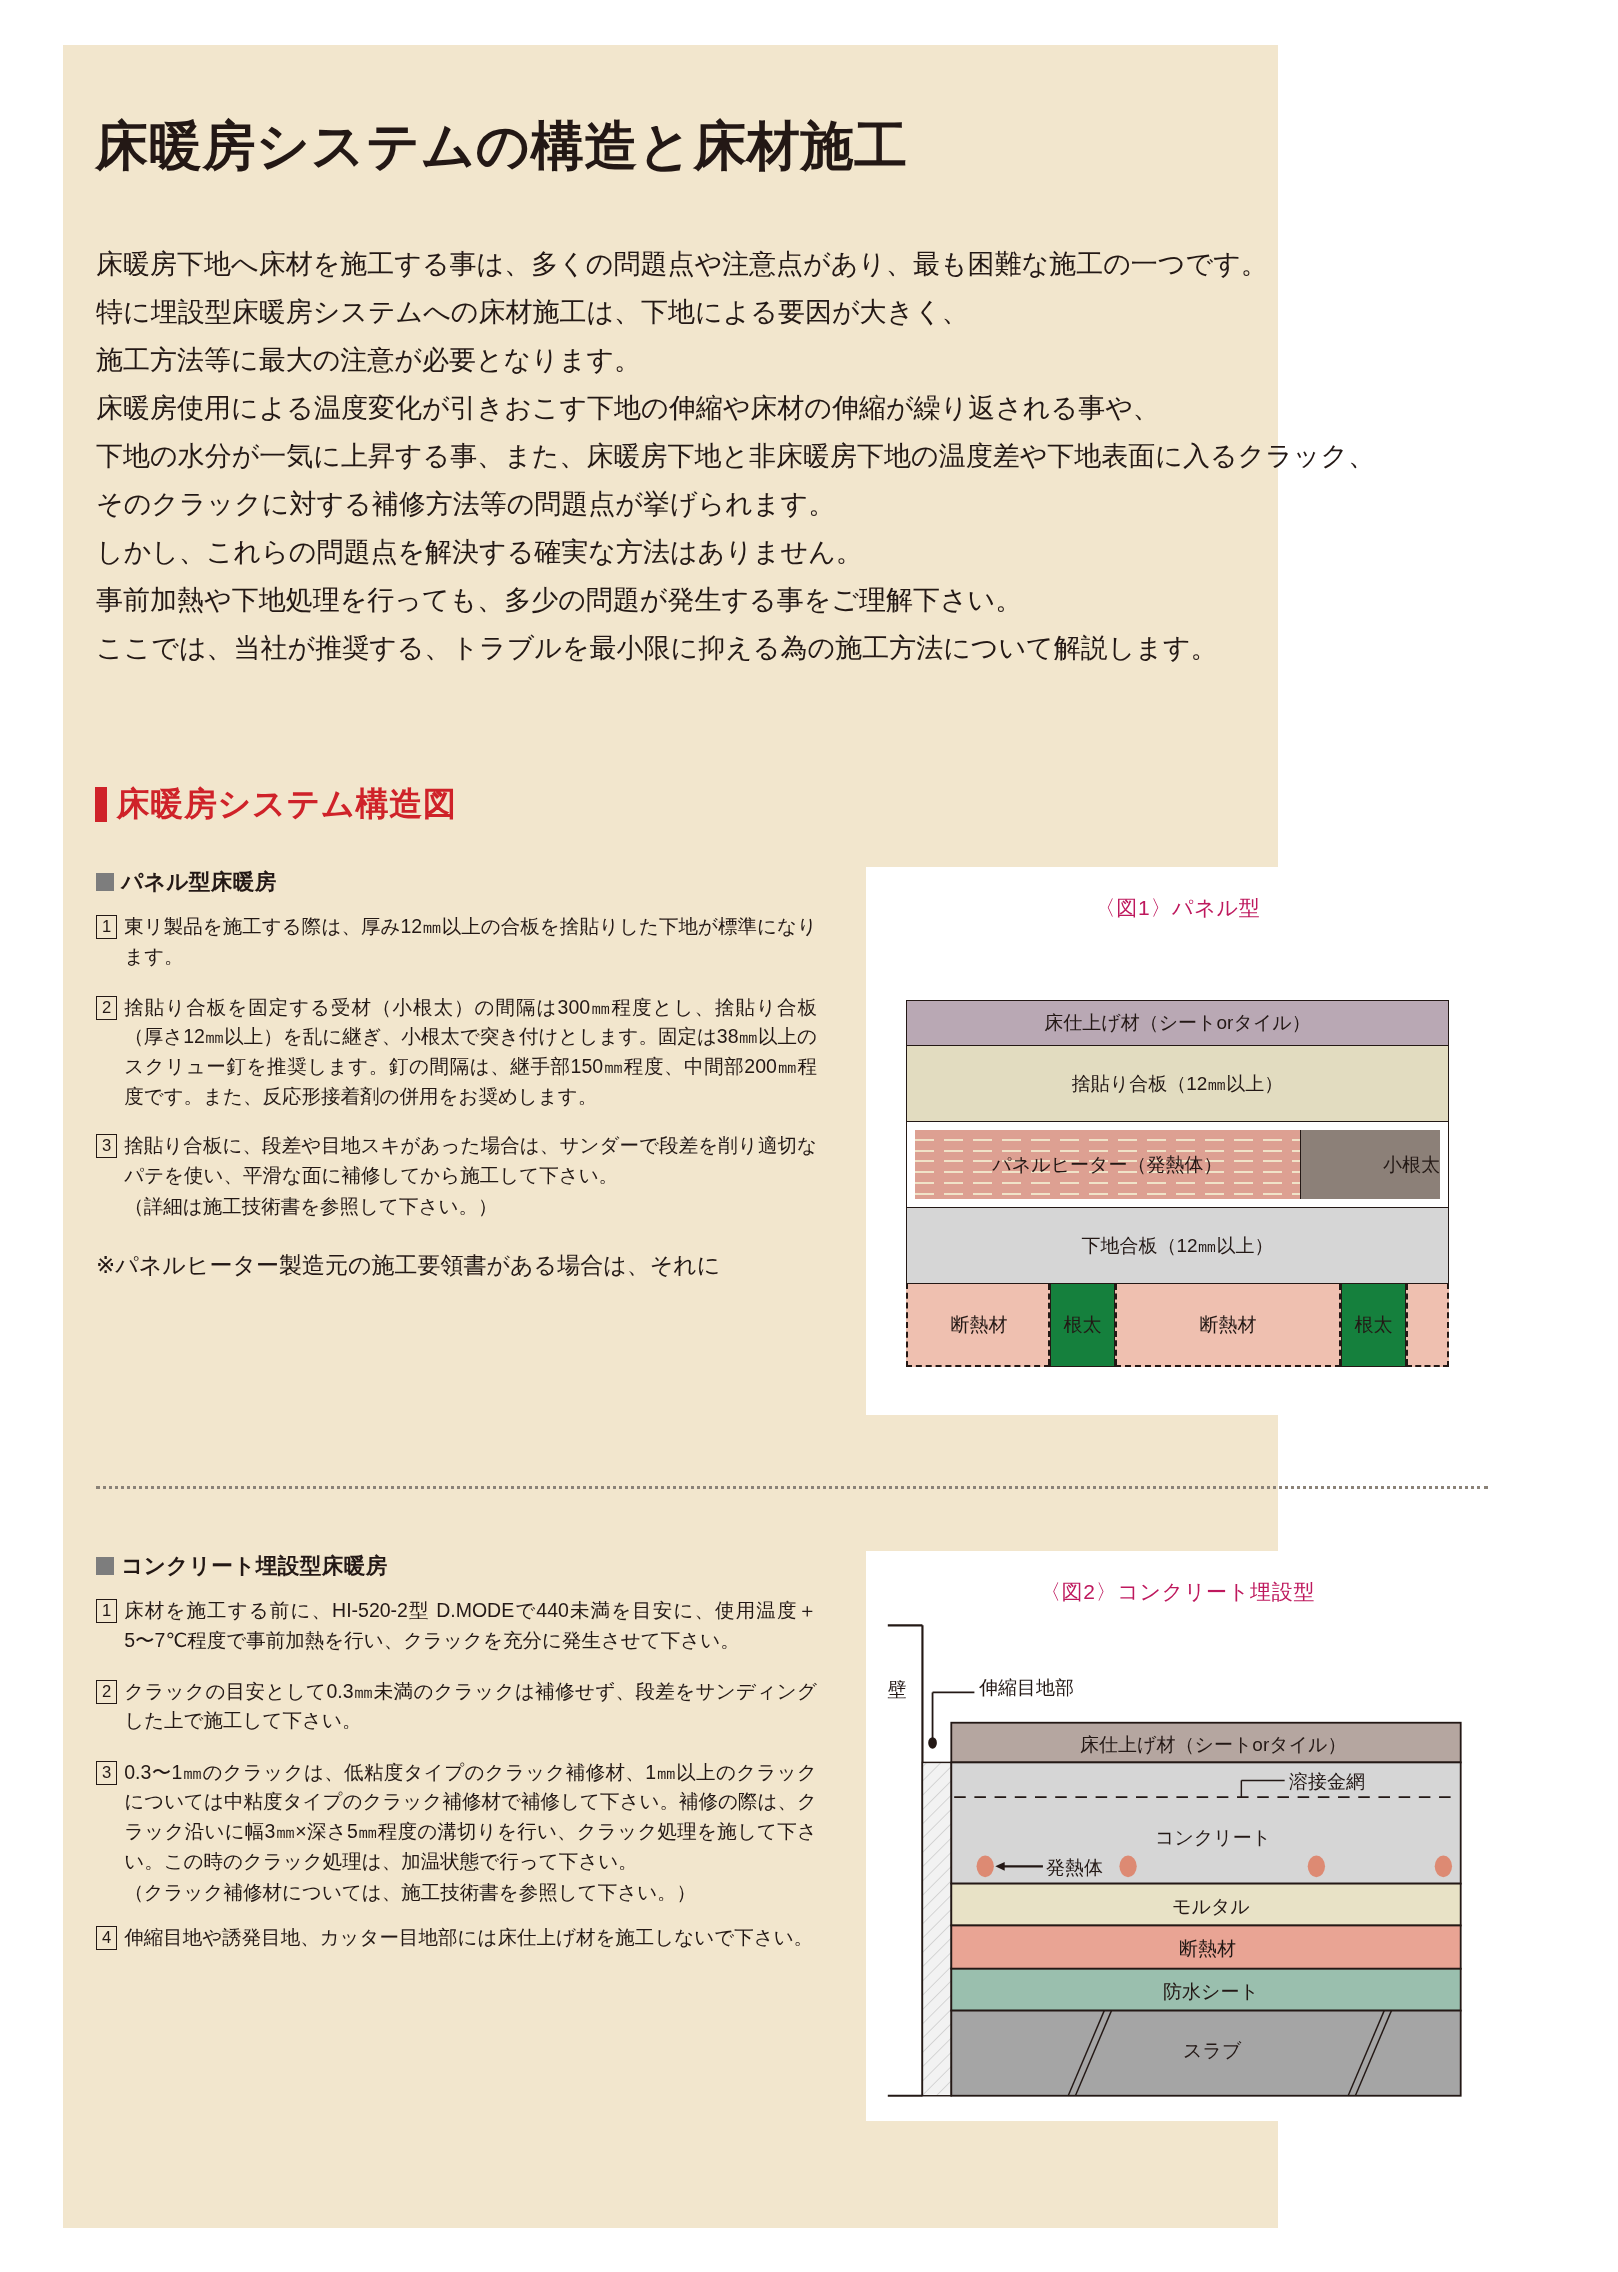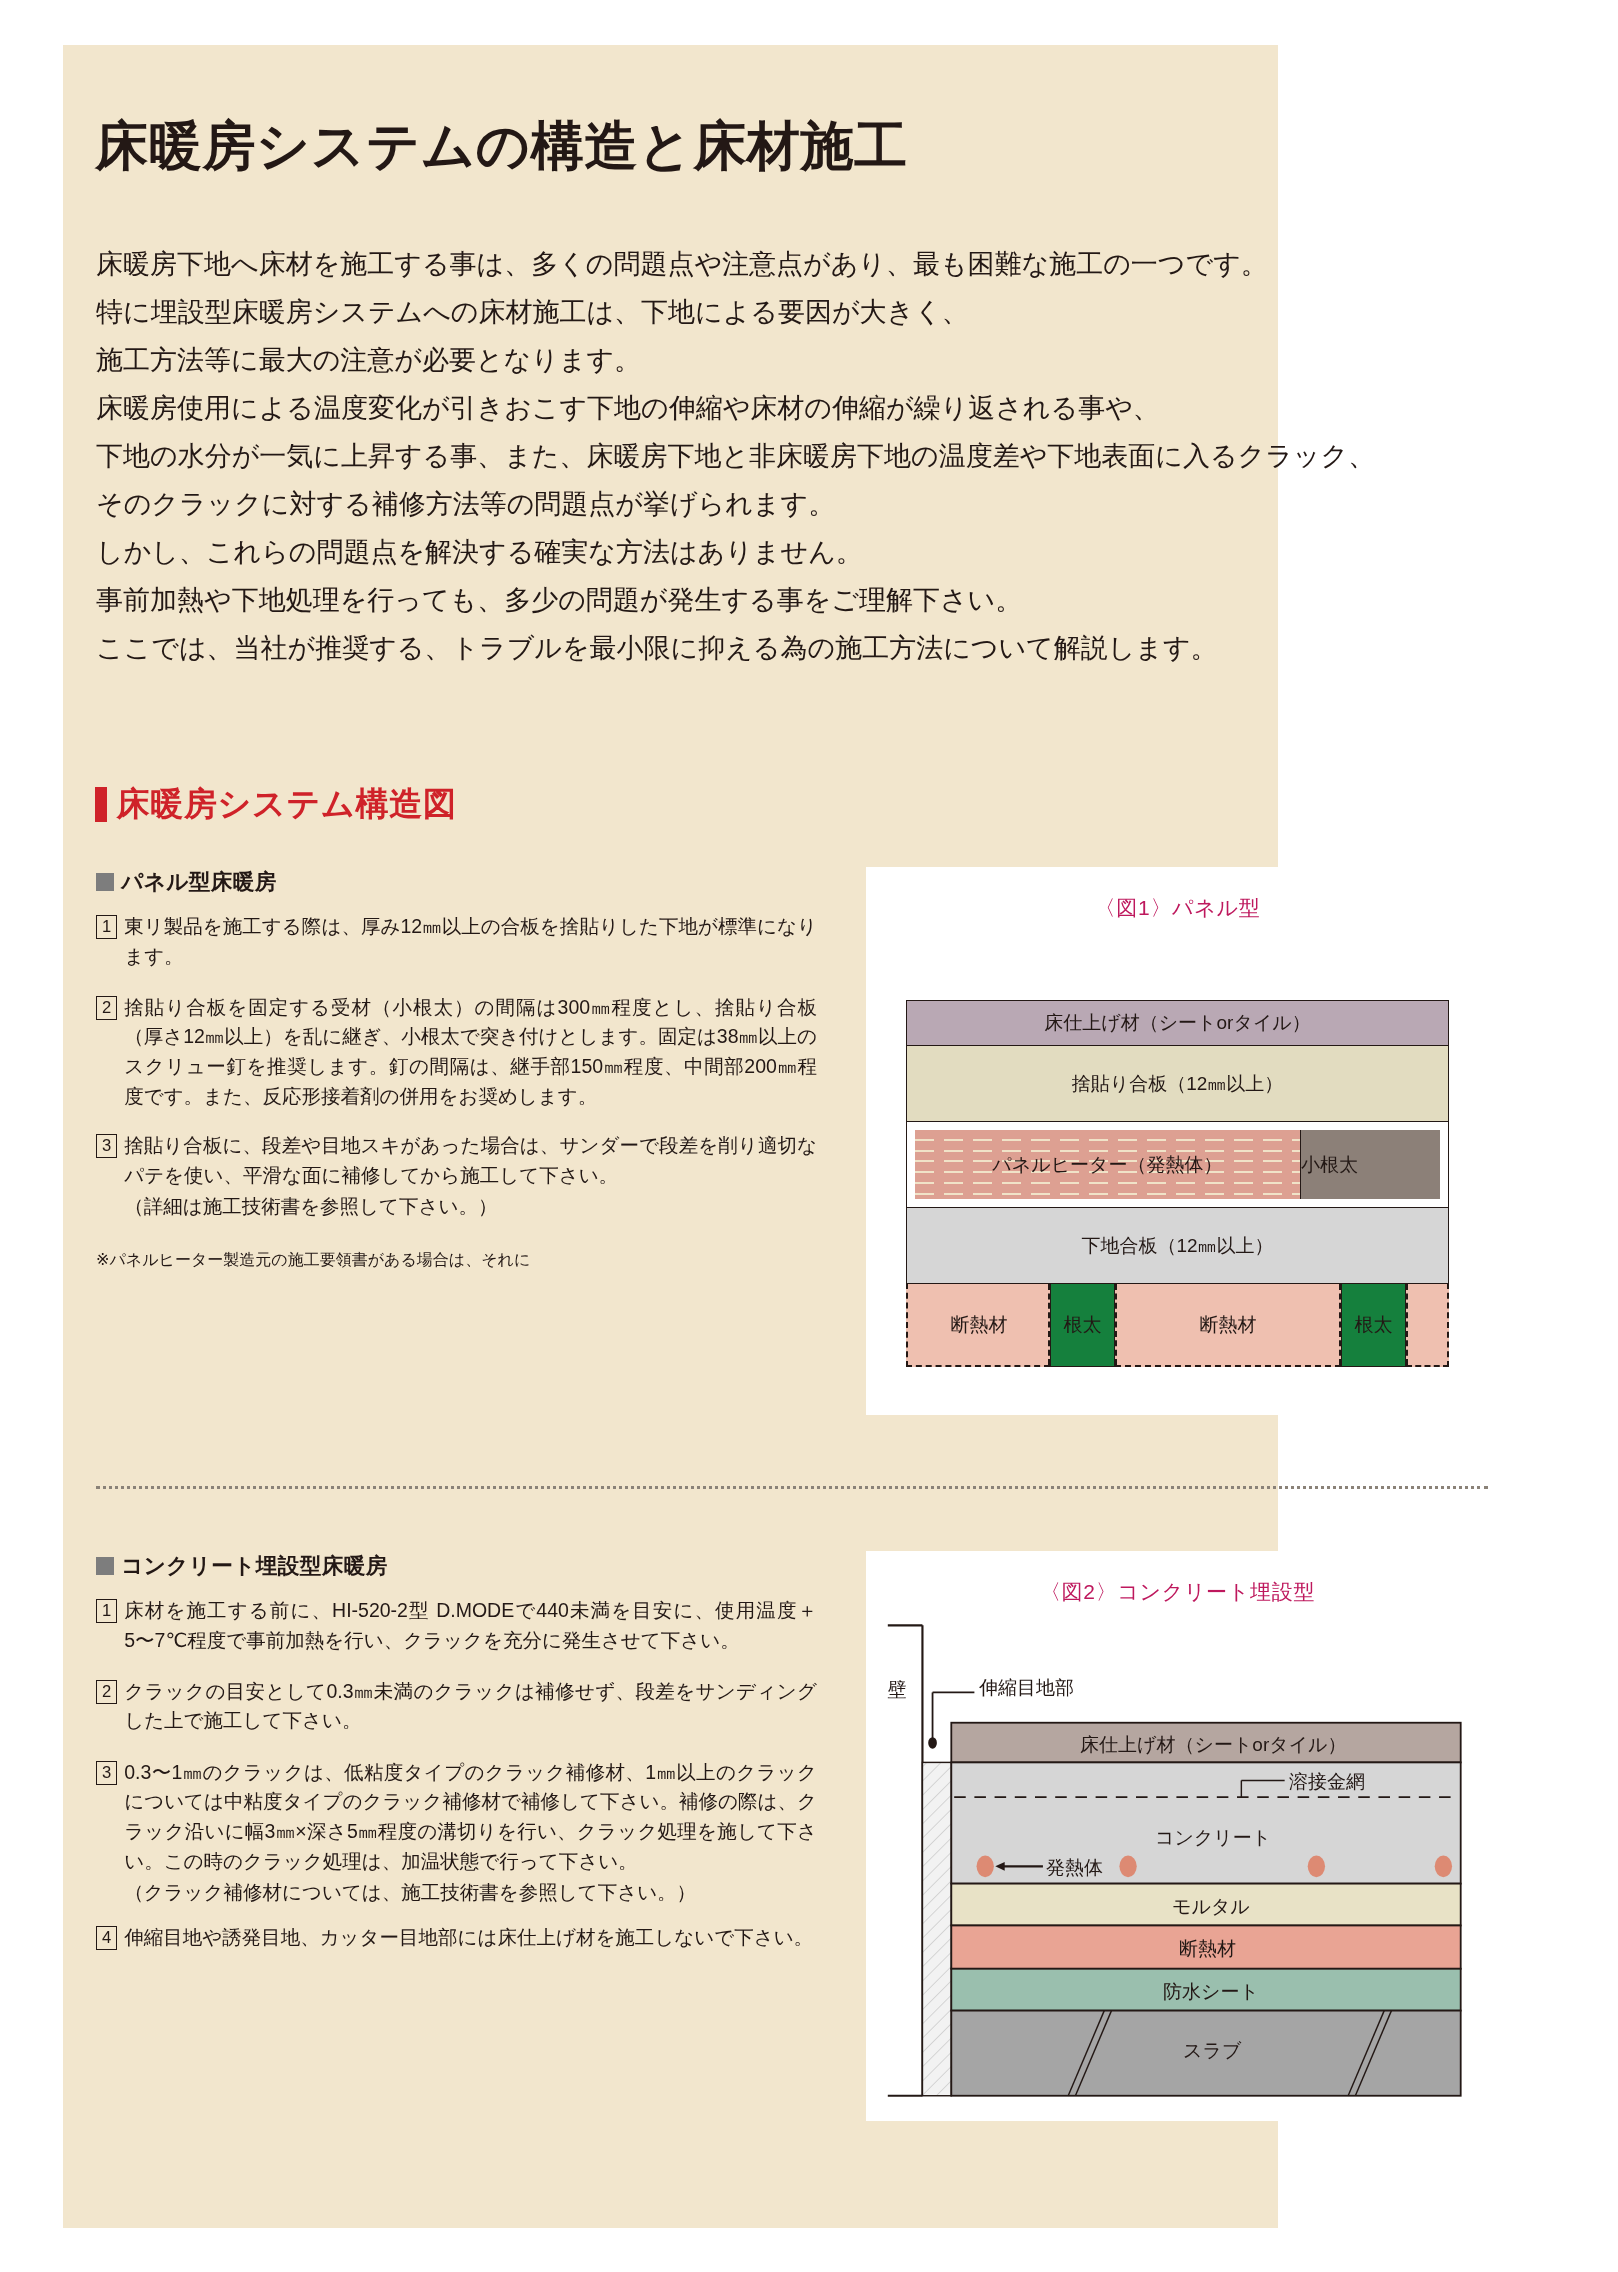--- a/index.html
+++ b/index.html
@@ -55,21 +55,21 @@
     flex: 0 0 auto; width: 21px; height: 24px;
     border: 1.4px solid #231815; color: #231815;
     font-size: 16.6px; line-height: 21px; text-align: center;
     margin-right: 7.2px; margin-top: 2.9px; font-weight: 400;
   }
   .num-body { flex: 1 1 auto; }
   .num-body p, .plain p {
     font-size: 19.5px; color: #231815; line-height: 1.52;
     text-align: justify;
   }
-  .note { font-size: 16px; color: #231815; line-height: 1.52; }
+  .note { font-size: 23px; color: #231815; line-height: 1.52; }
   .note .hang2 { padding-left: 21px; display:block; }
 
   
   #divider {
     position: absolute; left: 33px; top: 1441px; width: 1392px;
     border-top: 3.6px dotted #8a8278;
   }
 
   
   .figbox {
@@ -109,21 +109,21 @@
       to bottom,
       transparent 0 8.7px,
       #f0e3c8 8.7px 10.8px
     );
     -webkit-mask-image: repeating-linear-gradient(to right, #000 0 19px, transparent 19px 29px);
             mask-image: repeating-linear-gradient(to right, #000 0 19px, transparent 19px 29px);
   }
   .f1-heat .heater span, .f1-heat .joist span { position: relative; z-index: 2; }
   .f1-heat .joist {
     width: 26.5%; height: 100%; background: #8c8078;
-    display: flex; align-items: center; justify-content: flex-start;
+    display: flex; align-items: center; justify-content: flex-end;
   }
 
   
   .f1-bottom {
     position: relative; height: 84px; width: 543px;
     display: flex; align-items: stretch;
   }
   .f1-bottom .ins {
     background: #efc0b0; border-top: 1.4px solid #231815;
     border-bottom: 2.2px dashed #231815;

